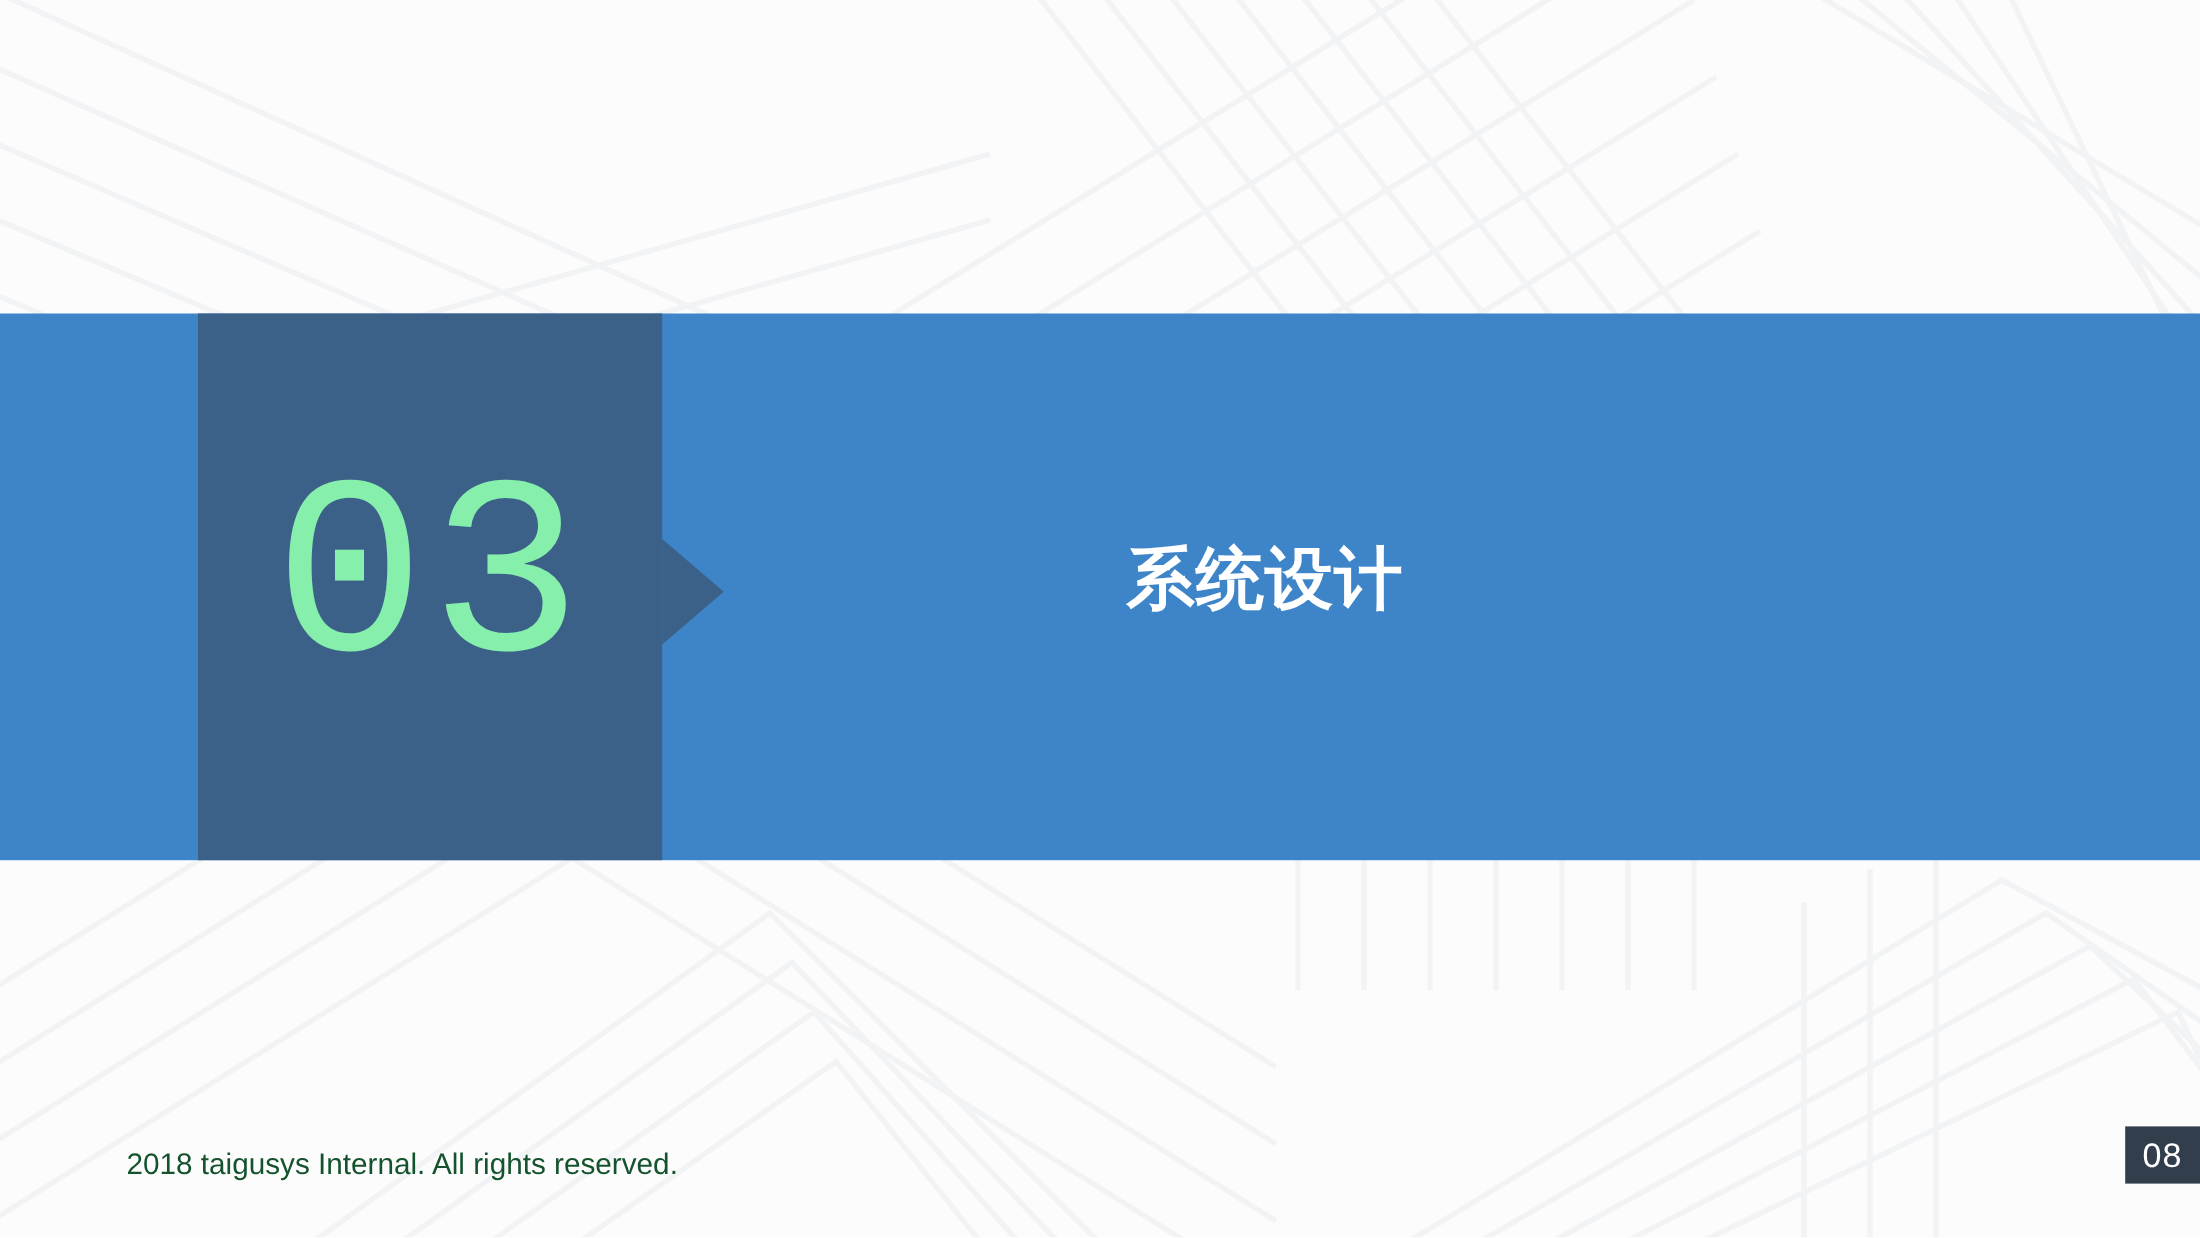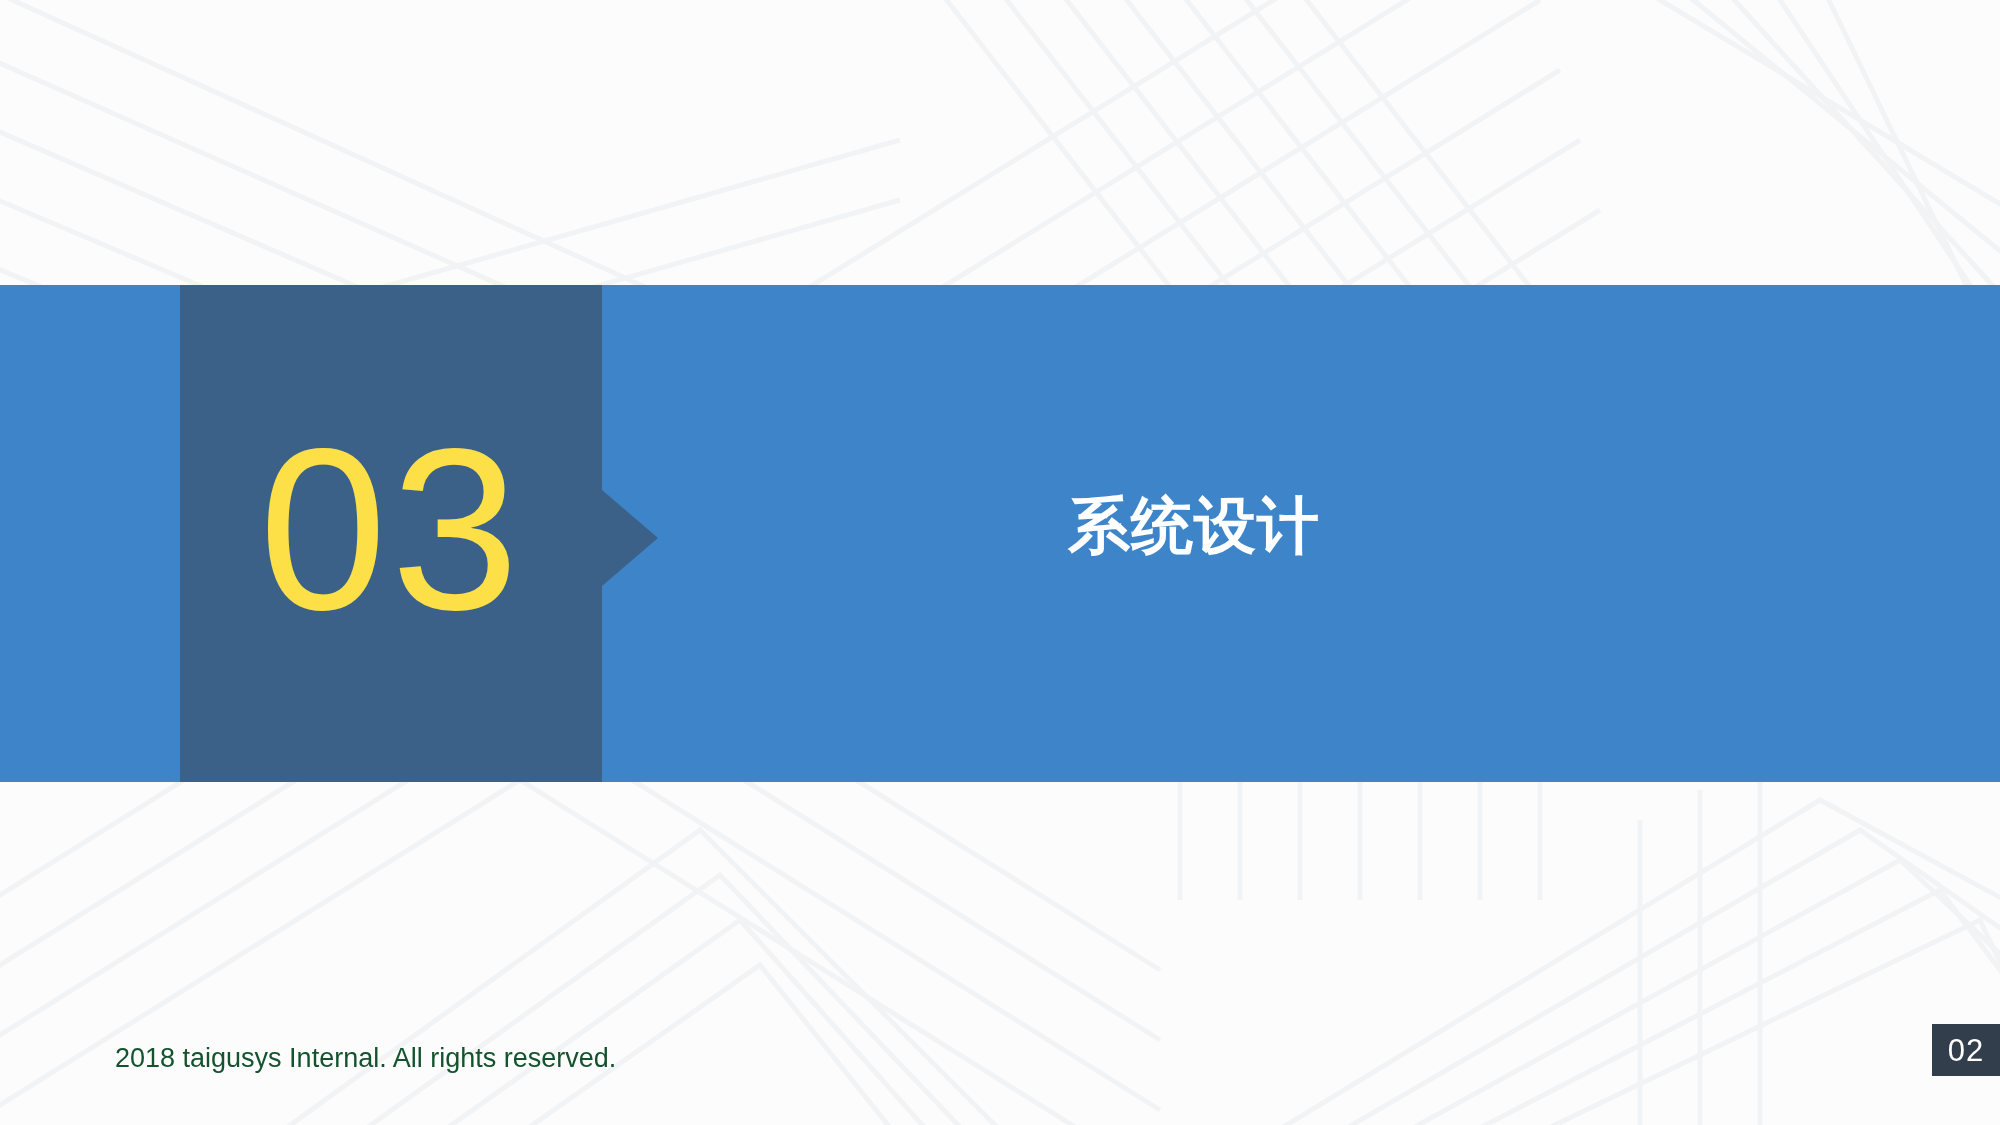--- a/index.html
+++ b/index.html
@@ -48,46 +48,46 @@
     left: 180px;
     top: 285px;
     width: 422px;
     height: 497px;
     background: #3c6189;
     display: flex;
     align-items: center;
     justify-content: center;
   }
   .number-panel .num {
-    color: #fde047;
+    color: #86efac;
     font-size: 230px;
     line-height: 1;
     font-weight: 300;
     letter-spacing: 4px;
-    font-family: Liberation Sans, sans-serif;
+    font-family: Liberation Mono, monospace;
     -webkit-text-stroke: 0;
     transform: translateY(-4px);
   }
 
   
   .panel-arrow {
     position: absolute;
     left: 602px;
     top: 490px;
     width: 0;
     height: 0;
     border-top: 48px solid transparent;
     border-bottom: 48px solid transparent;
     border-left: 56px solid #3c6189;
   }
 
   
   .section-title {
     position: absolute;
-    left: 1068px;
+    left: 1024px;
     top: 492px;
     color: #ffffff;
     font-size: 62px;
     font-weight: bold;
     line-height: 1.1;
     letter-spacing: 1px;
     white-space: nowrap;
     font-family: "DejaVu Sans", "Liberation Sans", sans-serif;
   }
 
@@ -181,16 +181,16 @@
     <span class="num">03</span>
   </div>
 
   <div class="panel-arrow"></div>
 
   <div class="section-title">系统设计</div>
 
   <div class="footer-note">2018 taigusys Internal. All rights reserved.</div>
 
   <div class="page-badge">
-    <span>02</span>
+    <span>08</span>
   </div>
 
 </div>
 
 </body></html>

